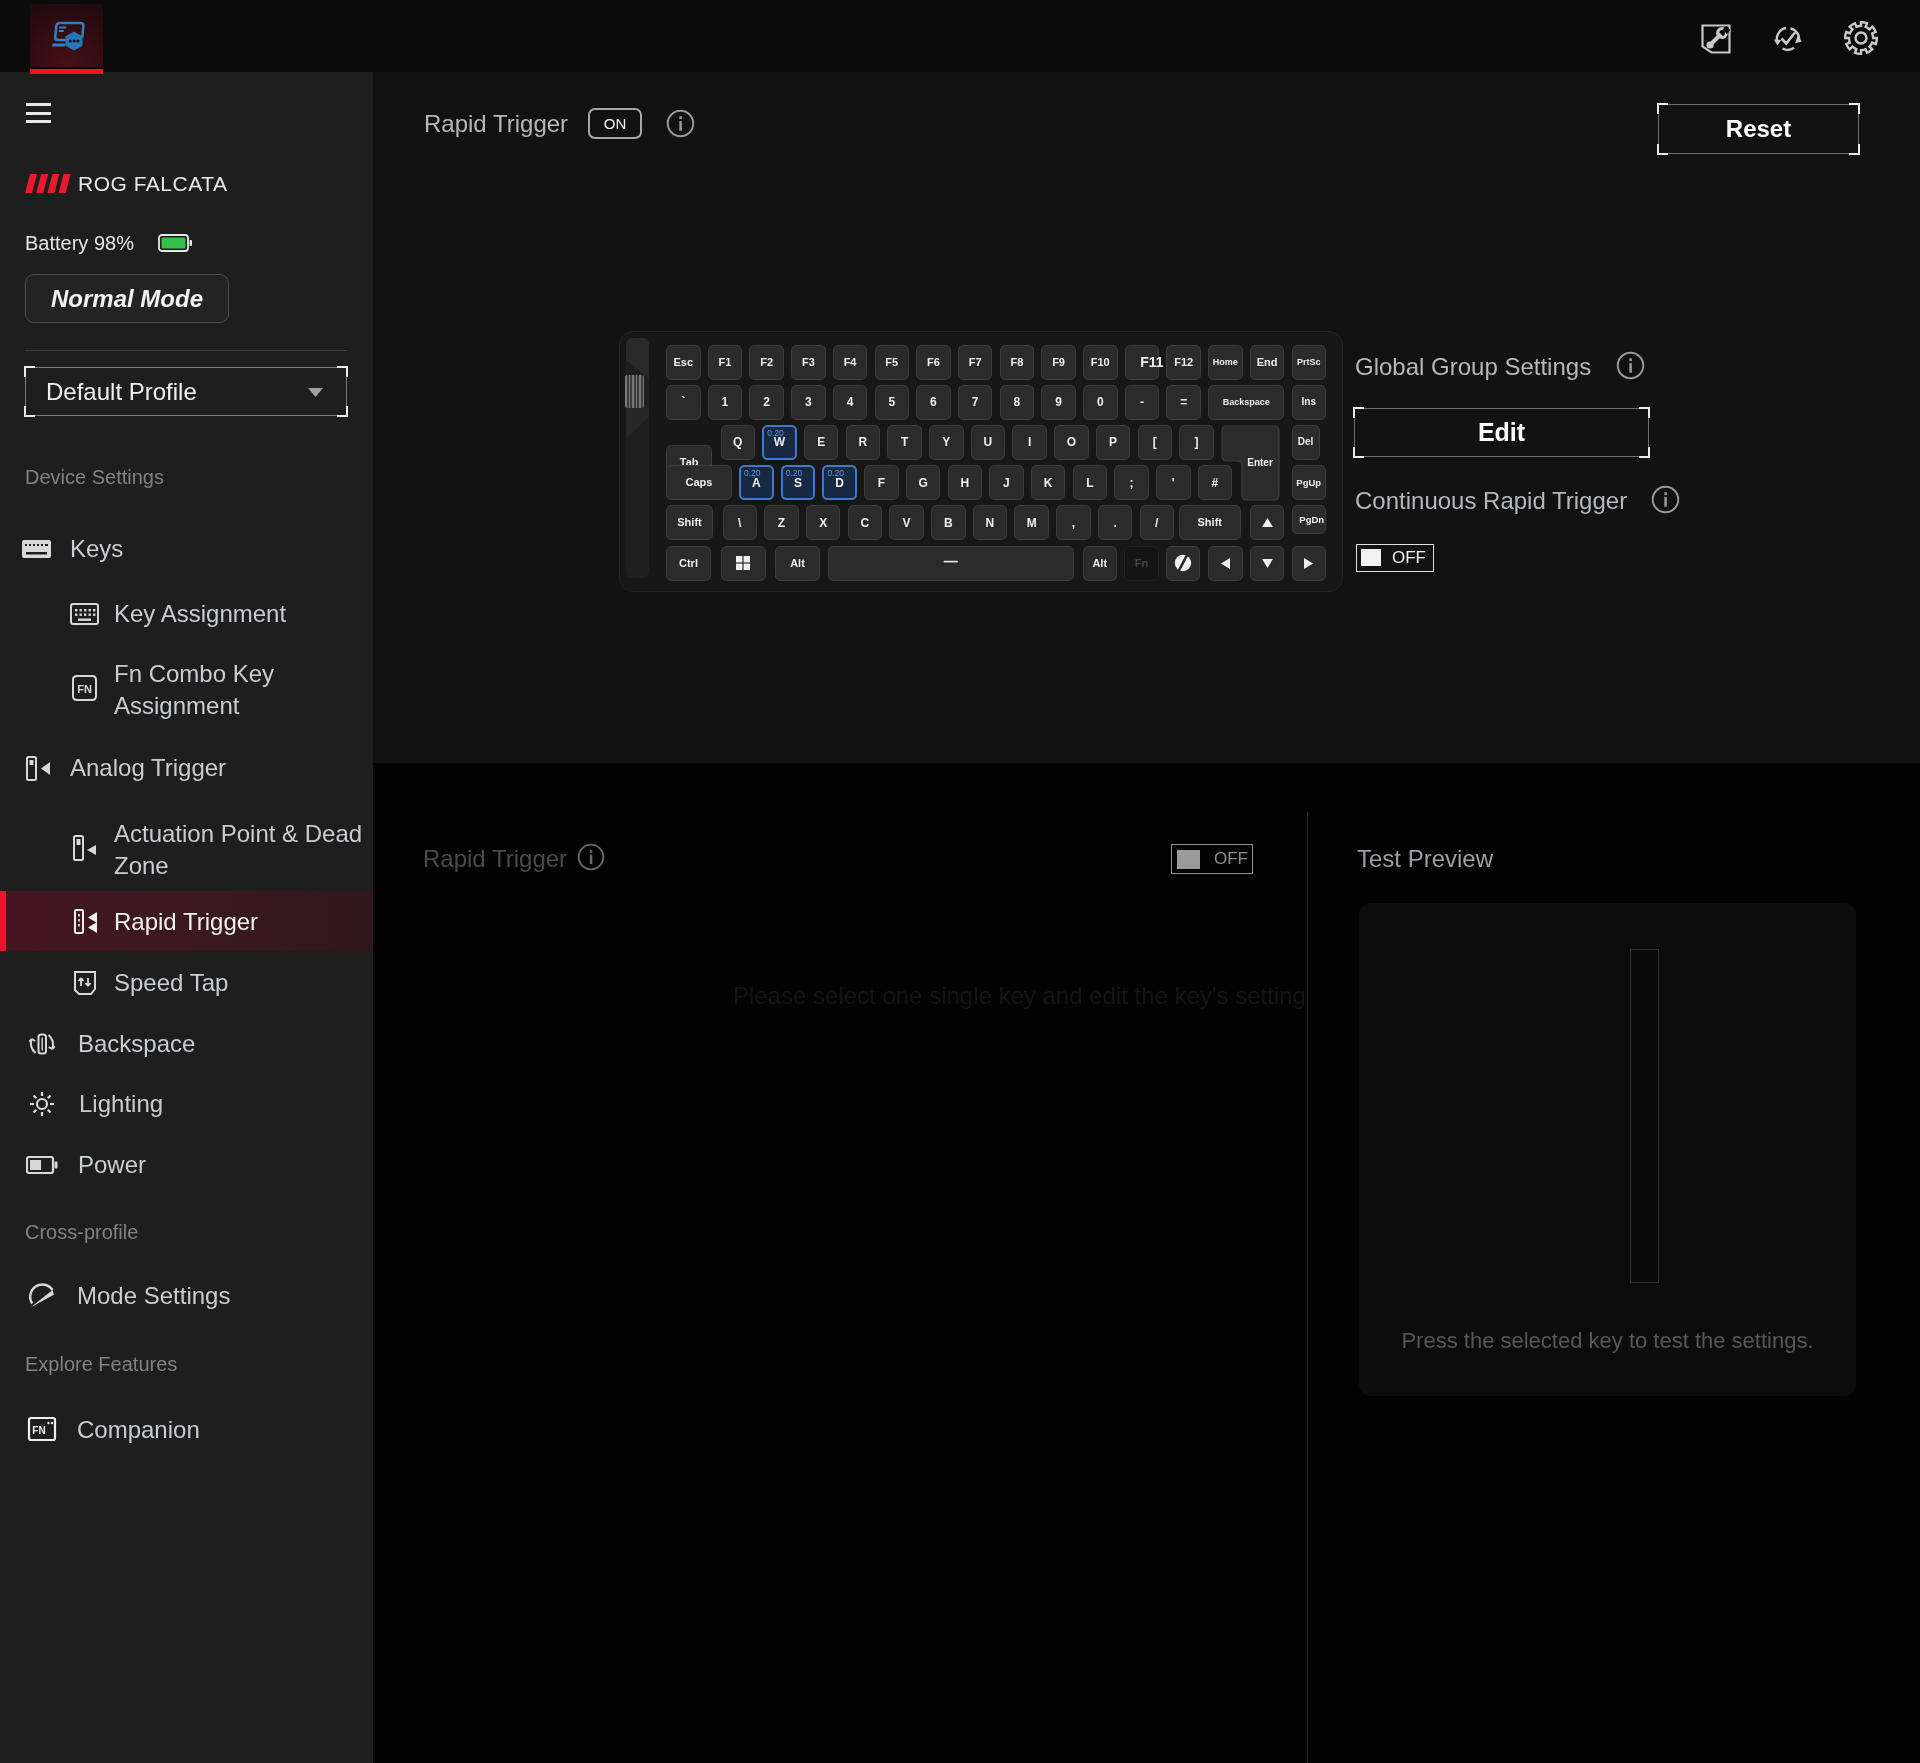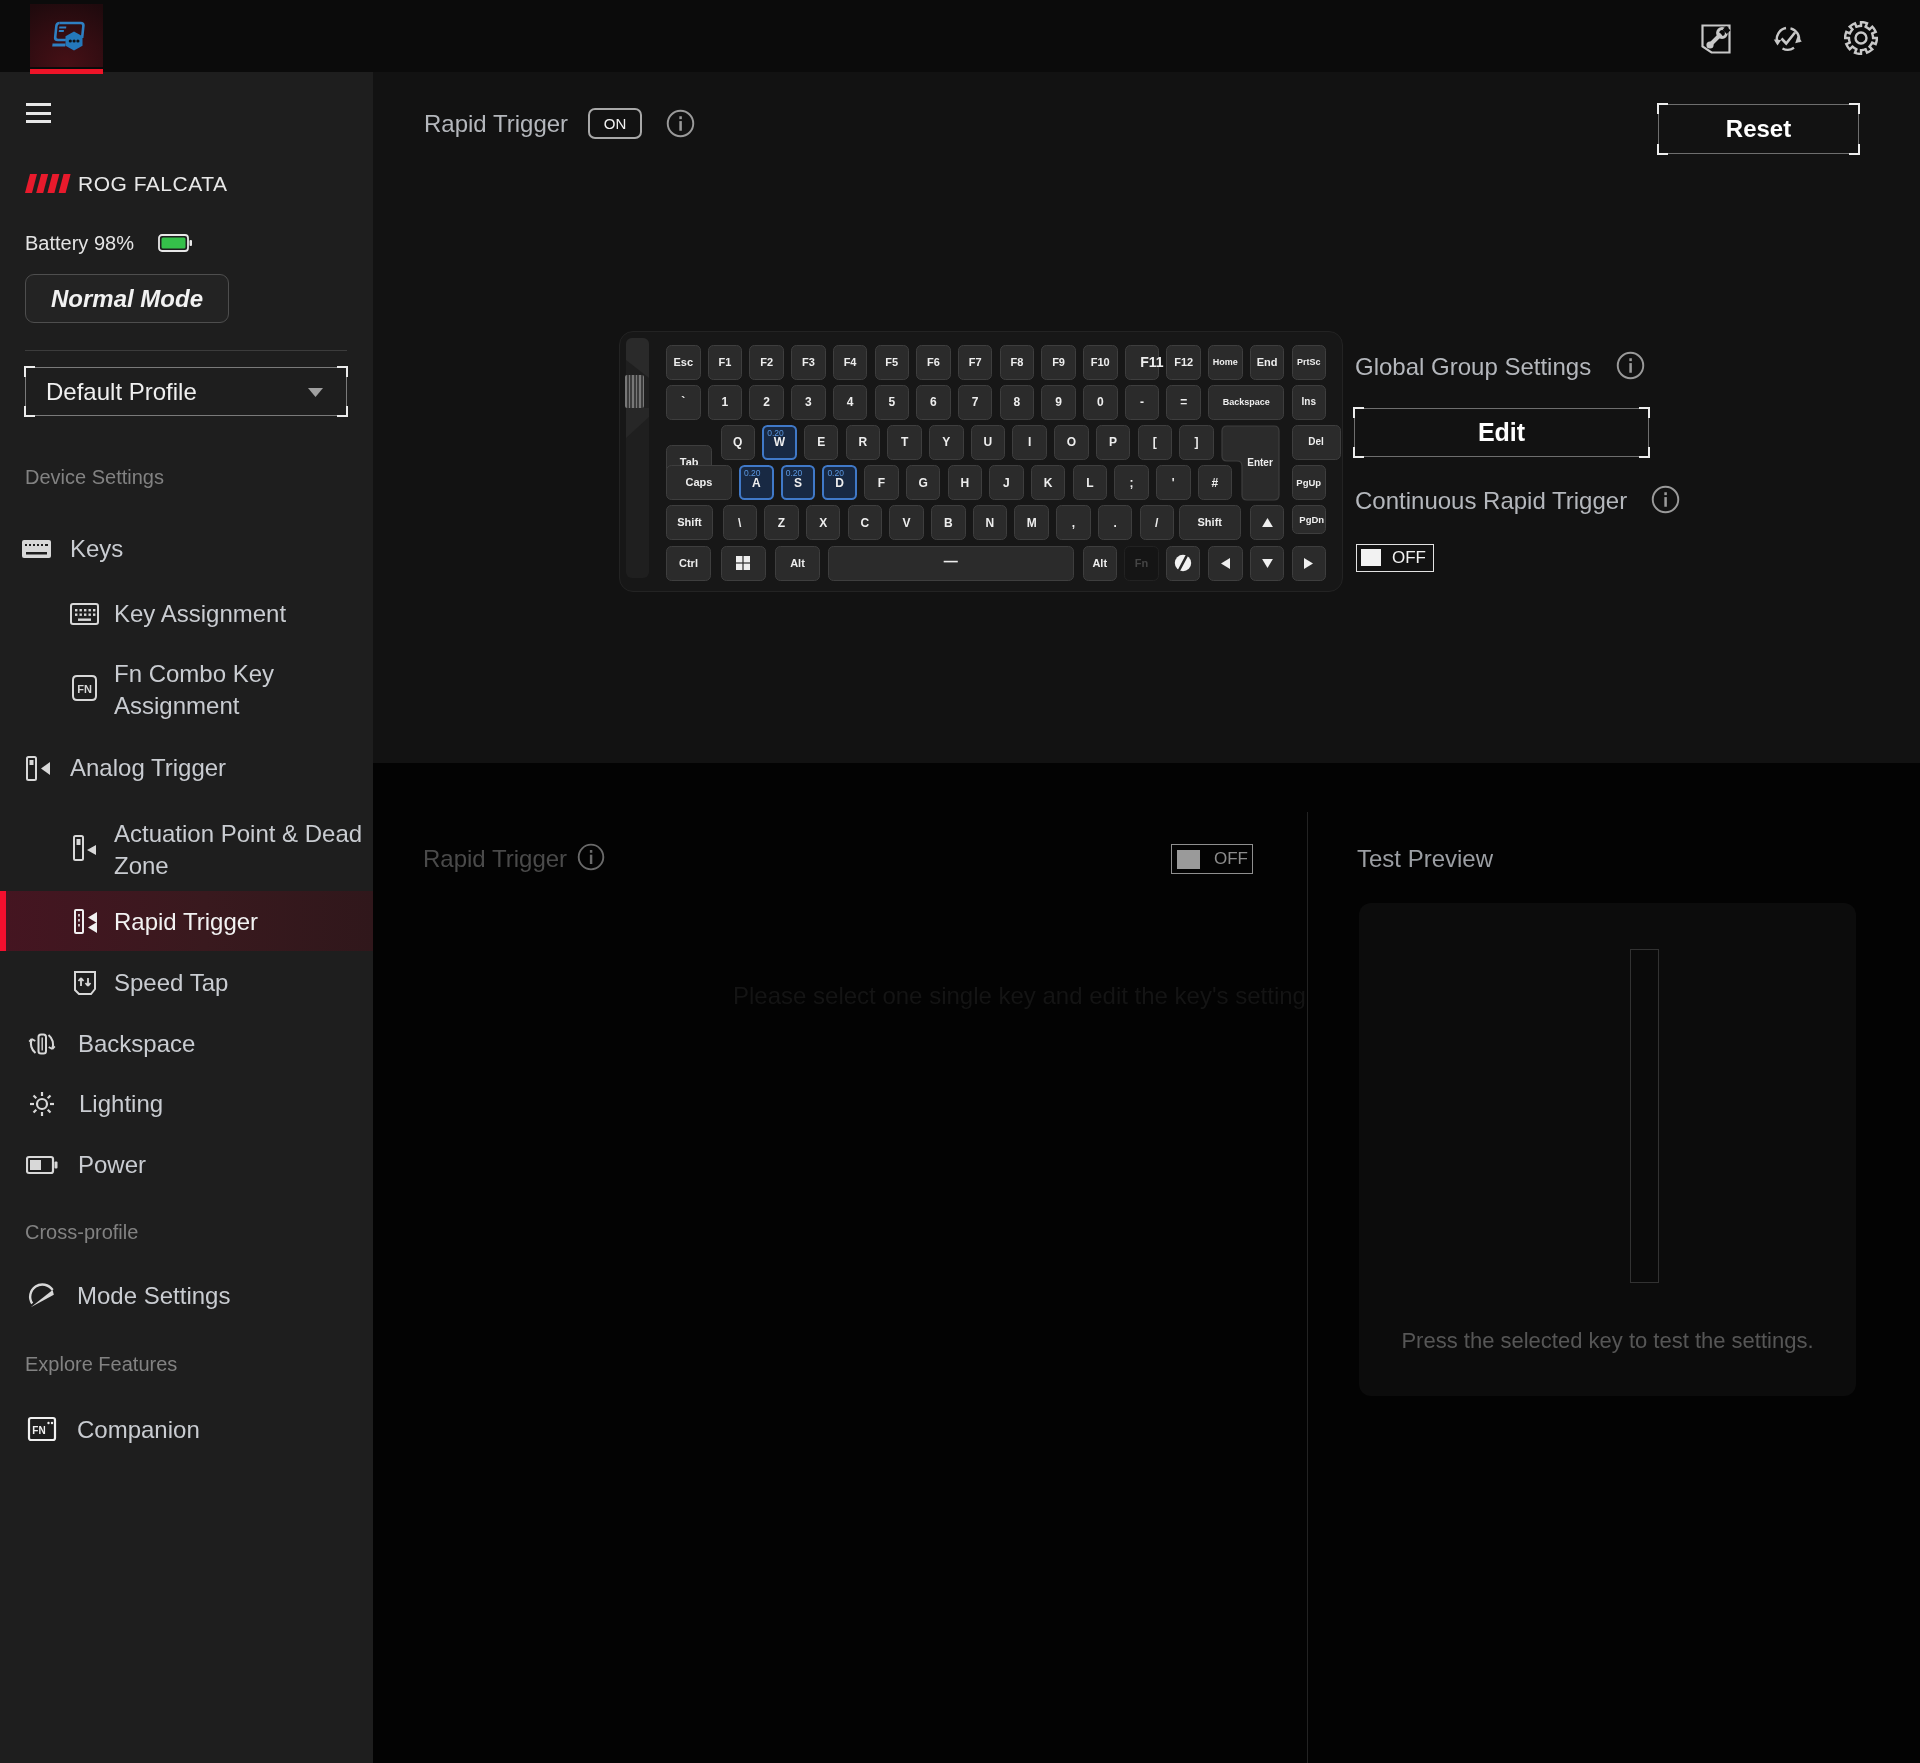--- a/index.html
+++ b/index.html
@@ -301,21 +301,21 @@
 <div class="k " style="left:183.9px;top:92.9px;width:34.5px;height:35px;font-size:12px;">E</div>
 <div class="k " style="left:225.6px;top:92.9px;width:34.5px;height:35px;font-size:12px;">R</div>
 <div class="k " style="left:267.3px;top:92.9px;width:34.5px;height:35px;font-size:12px;">T</div>
 <div class="k " style="left:309.0px;top:92.9px;width:34.5px;height:35px;font-size:12px;">Y</div>
 <div class="k " style="left:350.7px;top:92.9px;width:34.5px;height:35px;font-size:12px;">U</div>
 <div class="k " style="left:392.4px;top:92.9px;width:34.5px;height:35px;font-size:12px;">I</div>
 <div class="k " style="left:434.1px;top:92.9px;width:34.5px;height:35px;font-size:12px;">O</div>
 <div class="k " style="left:475.8px;top:92.9px;width:34.5px;height:35px;font-size:12px;">P</div>
 <div class="k " style="left:517.5px;top:92.9px;width:34.5px;height:35px;font-size:12px;">[</div>
 <div class="k " style="left:559.2px;top:92.9px;width:34.5px;height:35px;font-size:12px;">]</div>
-<div class="k " style="left:671.5px;top:92.9px;width:49px;height:35px;font-size:10px;">Del</div>
+<div class="k " style="left:671.5px;top:92.9px;width:28px;height:35px;font-size:10px;">Del</div>
 <svg class="enter" style="left:601px;top:92.9px" width="60" height="77" viewBox="0 0 60 77">
 <path d="M6,1 H53 Q58,1 58,6 V70 Q58,75 53,75 H26 Q21,75 21,70 V41 Q21,36 16,36 H6 Q1,36 1,31 V6 Q1,1 6,1 Z" fill="#2b2b2b" stroke="#3e3e3e" stroke-width="1.2"></path>
 <text x="39" y="41" fill="#eeeeee" font-size="10" font-weight="bold" text-anchor="middle" font-family="Liberation Sans, sans-serif">Enter</text>
       </svg>
 <div class="k " style="left:46.0px;top:133.1px;width:65.8px;height:35px;font-size:11px;">Caps</div>
 <div class="k hl" style="left:119.0px;top:133.1px;width:34.5px;height:35px;font-size:12px;"><span class="v">0.20</span>A</div>
 <div class="k hl" style="left:160.7px;top:133.1px;width:34.5px;height:35px;font-size:12px;"><span class="v">0.20</span>S</div>
 <div class="k hl" style="left:202.4px;top:133.1px;width:34.5px;height:35px;font-size:12px;"><span class="v">0.20</span>D</div>
 <div class="k " style="left:244.1px;top:133.1px;width:34.5px;height:35px;font-size:12px;">F</div>
 <div class="k " style="left:285.8px;top:133.1px;width:34.5px;height:35px;font-size:12px;">G</div>

